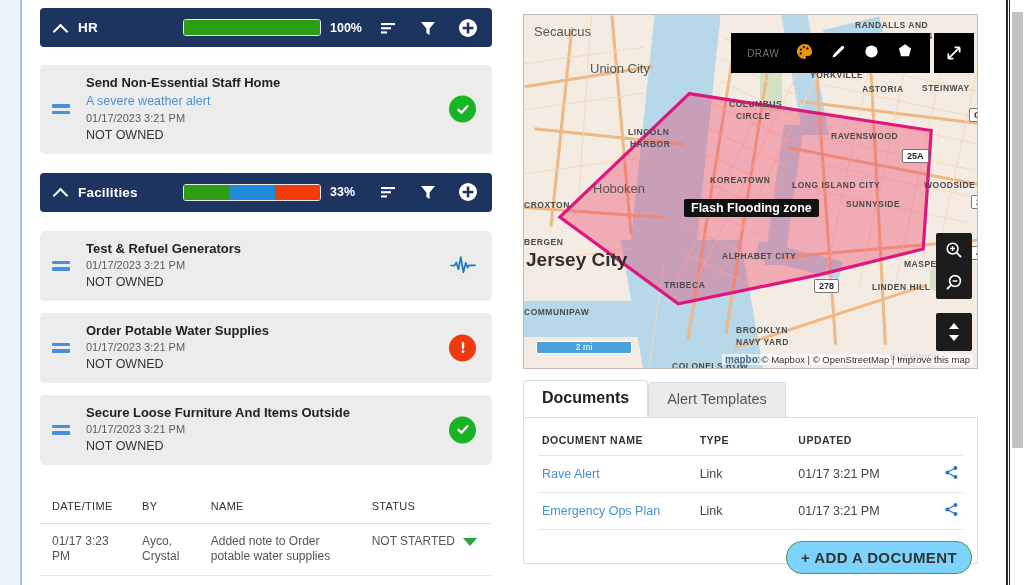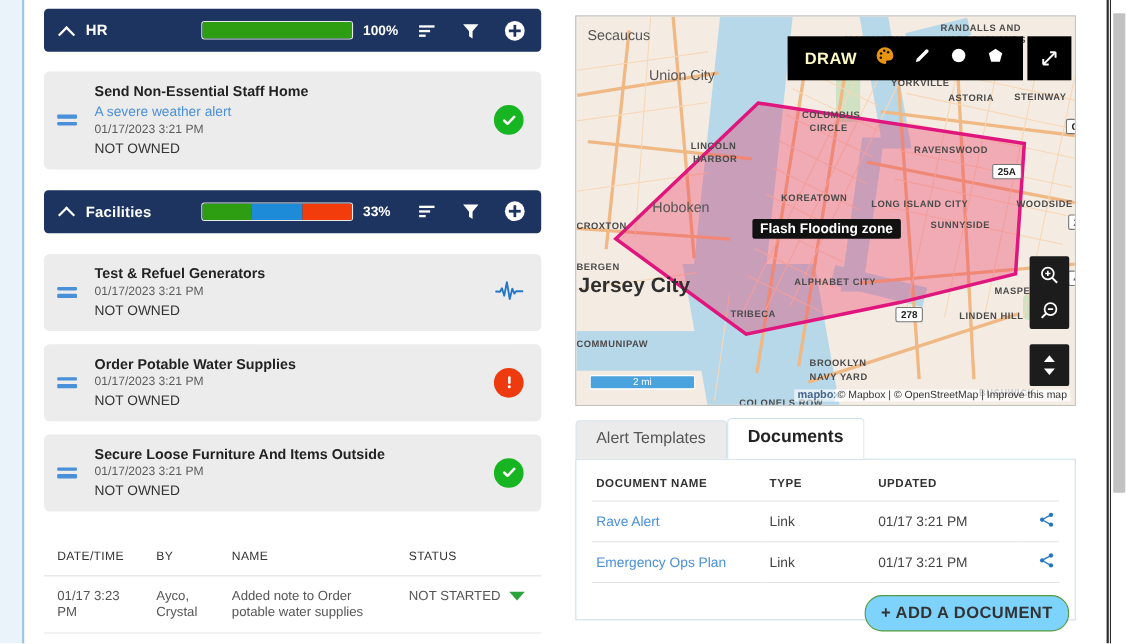--- a/index.html
+++ b/index.html
@@ -142,21 +142,21 @@
   .zone-poly { position: absolute; inset: 0; }
   .zone-label {
     position: absolute; left: 160px; top: 184px;
     background: #111; color: #fff; font-size: 12.5px; font-weight: bold;
     padding: 2px 7px; border-radius: 2px; white-space: nowrap;
   }
   .draw-toolbar {
     position: absolute; right: 47px; top: 18px; height: 40px;
     background: #000; display: flex; align-items: center; gap: 16px; padding: 0 16px;
   }
-  .draw-toolbar .lbl { color: #fef9c3; font-size: 15px; font-weight: bold; letter-spacing: .4px; }
+  .draw-toolbar .lbl { color: #737373; font-size: 10px; font-weight: normal; letter-spacing: .4px; }
   .draw-expand {
     position: absolute; right: 3px; top: 18px; width: 40px; height: 40px;
     background: #000; display: flex; align-items: center; justify-content: center;
   }
   .map-zoom {
     position: absolute; right: 5px; top: 218px; width: 36px;
     background: #1c1c1c; border-radius: 2px;
   }
   .map-zoom .zb { height: 33px; display: flex; align-items: center; justify-content: center; }
   .map-compass {
@@ -553,22 +553,22 @@
         </svg>
     </div>
 
     <div class="scalebar">2 mi</div>
     <div class="mapbox-logo">mapbox</div>
     <div class="attrib">© Mapbox | © OpenStreetMap | Improve this map</div>
   </div>
 
   <div class="docs">
     <div class="doc-tabs">
+      <div class="doc-tab active">Documents</div>
       <div class="doc-tab">Alert Templates</div>
-      <div class="doc-tab active">Documents</div>
     </div>
     <div class="doc-panel">
       <table class="doc-tbl">
         <thead>
           <tr>
             <th class="dc1">DOCUMENT NAME</th>
             <th class="dc2">TYPE</th>
             <th class="dc3">UPDATED</th>
             <th class="dc4"></th>
           </tr>

